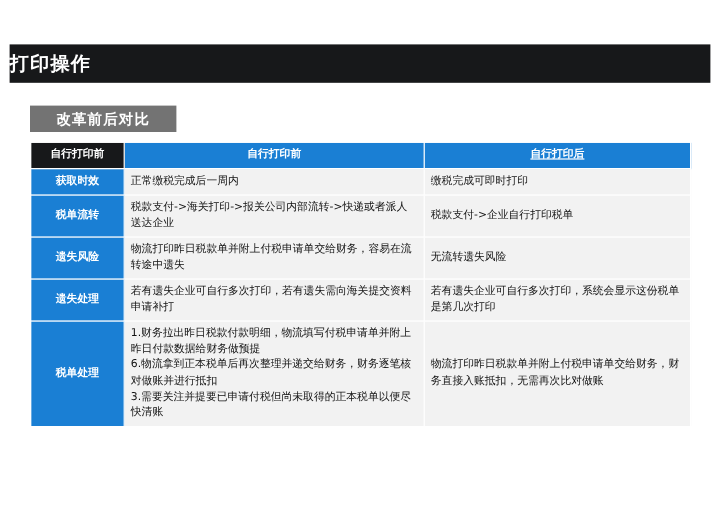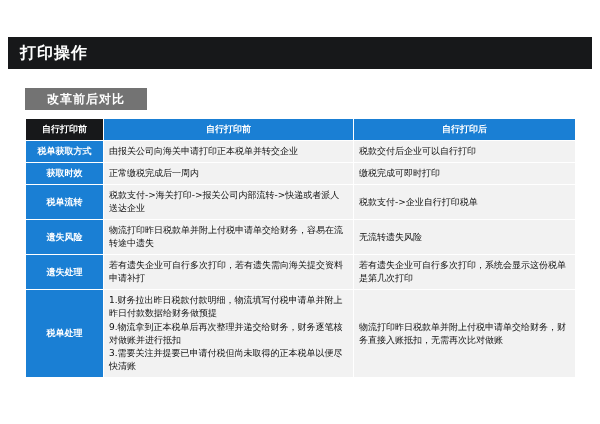--- a/index.html
+++ b/index.html
@@ -29,21 +29,20 @@
     height: 32px;
     background: #17181a;
     display: flex;
     align-items: center;
   }
   .title-bar .title-text {
     color: #ffffff;
     font-size: 16px;
     font-weight: bold;
     letter-spacing: 1px;
-    padding-left: 12px;
   }
   
   .section-tag {
     position: absolute;
     left: 25px;
     top: 88px;
     width: 122px;
     height: 22px;
     background: #737373;
     display: flex;
@@ -68,21 +67,21 @@
   .cmp-table td {
     border: 1px solid #ffffff;
     vertical-align: middle;
     font-size: 9px;
     line-height: 1.45;
     padding: 4px 5px;
     box-sizing: border-box;
   }
   .col-label { width: 78px; }
   .col-before { width: 250px; }
-  .col-after  { width: 222px; }
+  .col-after  { width: 222px; text-decoration: underline; }
 
   .hdr {
     background: #1a7fd4;
     color: #ffffff;
     font-weight: bold;
     text-align: center;
     font-size: 10px;
     height: 22px;
     padding: 3px 4px;
   }
@@ -128,25 +127,20 @@
       <col class="col-before">
       <col class="col-after">
     </colgroup>
     <tbody>
       <tr>
         <td class="hdr-label col-label">自行打印前</td>
         <td class="hdr col-before">自行打印前</td>
         <td class="hdr col-after">自行打印后</td>
       </tr>
 
-      <tr>
-        <td class="rowlabel">税单获取方式</td>
-        <td class="cell">由报关公司向海关申请打印正本税单并转交企业</td>
-        <td class="cell">税款交付后企业可以自行打印</td>
-      </tr>
 
       <tr>
         <td class="rowlabel">获取时效</td>
         <td class="cell">正常缴税完成后一周内</td>
         <td class="cell">缴税完成可即时打印</td>
       </tr>
 
       <tr>
         <td class="rowlabel">税单流转</td>
         <td class="cell">税款支付-&gt;海关打印-&gt;报关公司内部流转-&gt;快递或者派人送达企业</td>
@@ -162,21 +156,21 @@
       <tr>
         <td class="rowlabel">遗失处理</td>
         <td class="cell">若有遗失企业可自行多次打印，若有遗失需向海关提交资料申请补打</td>
         <td class="cell">若有遗失企业可自行多次打印，系统会显示这份税单是第几次打印</td>
       </tr>
 
       <tr>
         <td class="rowlabel">税单处理</td>
         <td class="cell">
             <p>1.财务拉出昨日税款付款明细，物流填写付税申请单并附上昨日付款数据给财务做预提</p>
-            <p>9.物流拿到正本税单后再次整理并递交给财务，财务逐笔核对做账并进行抵扣</p>
+            <p>6.物流拿到正本税单后再次整理并递交给财务，财务逐笔核对做账并进行抵扣</p>
             <p>3.需要关注并提要已申请付税但尚未取得的正本税单以便尽快清账</p>
           </td>
         <td class="cell">物流打印昨日税款单并附上付税申请单交给财务，财务直接入账抵扣，无需再次比对做账</td>
       </tr>
     </tbody>
   </table>
 
 </div>
 
 </body></html>

